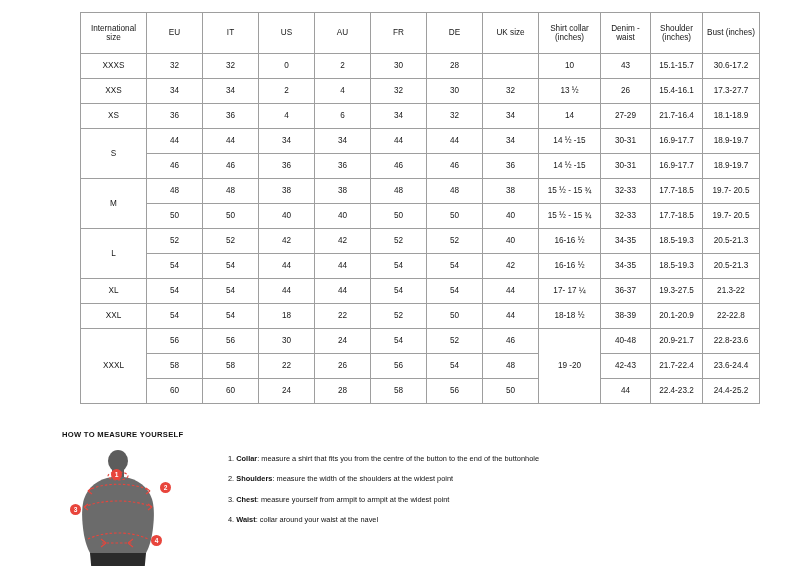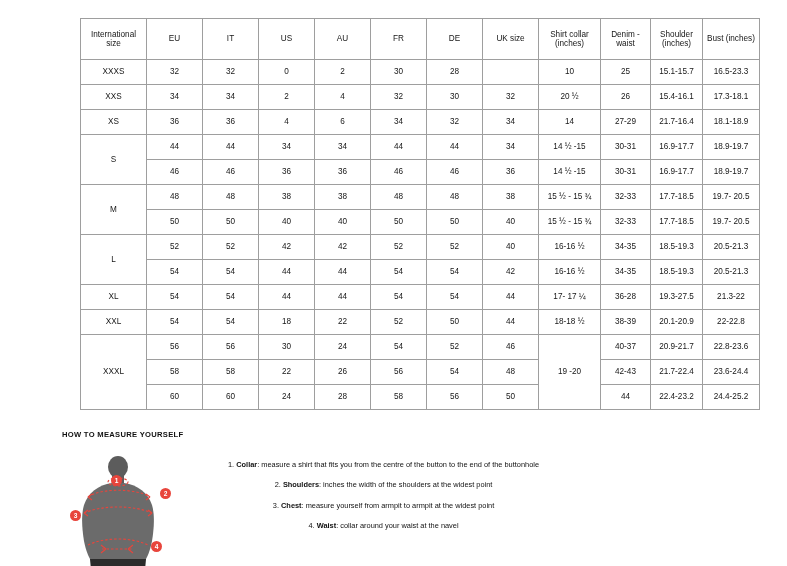--- a/index.html
+++ b/index.html
@@ -18,21 +18,21 @@
   .page {
     position: relative;
     width: 787px;
     height: 566px;
   }
 
   
   .size-table-wrap {
     position: absolute;
     left: 62px;
-    top: 18px;
+    top: 12px;
     width: 663px;
     padding-left: 18px;
   }
   table.size-table {
     border-collapse: collapse;
     width: 663px;
     table-layout: fixed;
   }
   table.size-table th,
   table.size-table td {
@@ -69,21 +69,21 @@
     position: absolute;
     left: 62px;
     top: 430px;
     width: 680px;
   }
   .measure-title {
     font-size: 7.6px;
     font-weight: bold;
     letter-spacing: 0.3px;
     color: #111;
-    margin-bottom: 16px;
+    margin-bottom: 10px;
   }
   .measure-body {
     position: relative;
     display: flex;
     align-items: flex-start;
   }
   .figure-box {
     position: relative;
     width: 110px;
     height: 126px;
@@ -95,21 +95,20 @@
     list-style: none;
     margin-left: 56px;
     margin-top: 6px;
   }
   .measure-list li {
     font-size: 7.4px;
     line-height: 1;
     margin-bottom: 13px;
     color: #111;
     white-space: nowrap;
-    text-align: center;
   }
   .measure-list li .num { color: #111; }
   .measure-list li b { font-weight: bold; }
 
   
   .fig-svg { position: absolute; left: 0; top: 0; }
   .marker {
     position: absolute;
     width: 11px;
     height: 11px;
@@ -168,37 +167,37 @@
           <tr>
             <td>XXXS</td>
             <td>32</td>
             <td>32</td>
             <td>0</td>
             <td>2</td>
             <td>30</td>
             <td>28</td>
             <td></td>
             <td>10</td>
-            <td>25</td>
+            <td>43</td>
             <td>15.1-15.7</td>
-            <td>16.5-23.3</td>
+            <td>30.6-17.2</td>
           </tr>
           <tr>
             <td>XXS</td>
             <td>34</td>
             <td>34</td>
             <td>2</td>
             <td>4</td>
             <td>32</td>
             <td>30</td>
             <td>32</td>
-            <td>20 ½</td>
+            <td>13 ½</td>
             <td>26</td>
             <td>15.4-16.1</td>
-            <td>17.3-18.1</td>
+            <td>17.3-27.7</td>
           </tr>
           <tr>
             <td>XS</td>
             <td>36</td>
             <td>36</td>
             <td>4</td>
             <td>6</td>
             <td>34</td>
             <td>32</td>
             <td>34</td>
@@ -291,21 +290,21 @@
           <tr>
             <td>XL</td>
             <td>54</td>
             <td>54</td>
             <td>44</td>
             <td>44</td>
             <td>54</td>
             <td>54</td>
             <td>44</td>
             <td>17- 17 ¼</td>
-            <td>36-28</td>
+            <td>36-37</td>
             <td>19.3-27.5</td>
             <td>21.3-22</td>
           </tr>
           <tr>
             <td>XXL</td>
             <td>54</td>
             <td>54</td>
             <td>18</td>
             <td>22</td>
             <td>52</td>
@@ -319,21 +318,21 @@
           <tr>
             <td rowspan="3">XXXL</td>
             <td>56</td>
             <td>56</td>
             <td>30</td>
             <td>24</td>
             <td>54</td>
             <td>52</td>
             <td>46</td>
             <td rowspan="3">19 -20</td>
-            <td>40-37</td>
+            <td>40-48</td>
             <td>20.9-21.7</td>
             <td>22.8-23.6</td>
           </tr>
           <tr>
             <td>58</td>
             <td>58</td>
             <td>22</td>
             <td>26</td>
             <td>56</td>
             <td>54</td>
@@ -389,20 +388,20 @@
           <path d="M40 94 L70 94" stroke="#e8453c" stroke-width="1.1" fill="none" stroke-dasharray="2.5 2"></path>
         </svg>
         <span class="marker m1">1</span>
         <span class="marker m2">2</span>
         <span class="marker m3">3</span>
         <span class="marker m4">4</span>
       </div>
 
       <ul class="measure-list" id="measure-list">
           <li><span class="num">1.</span> <b>Collar</b><span>: measure a shirt that fits you from the centre of the button to the end of the buttonhole</span></li>
-          <li><span class="num">2.</span> <b>Shoulders</b><span>: inches the width of the shoulders at the widest point</span></li>
+          <li><span class="num">2.</span> <b>Shoulders</b><span>: measure the width of the shoulders at the widest point</span></li>
           <li><span class="num">3.</span> <b>Chest</b><span>: measure yourself from armpit to armpit at the widest point</span></li>
           <li><span class="num">4.</span> <b>Waist</b><span>: collar around your waist at the navel</span></li>
         </ul>
     </div>
   </div>
 
 </div>
 
 </body></html>

